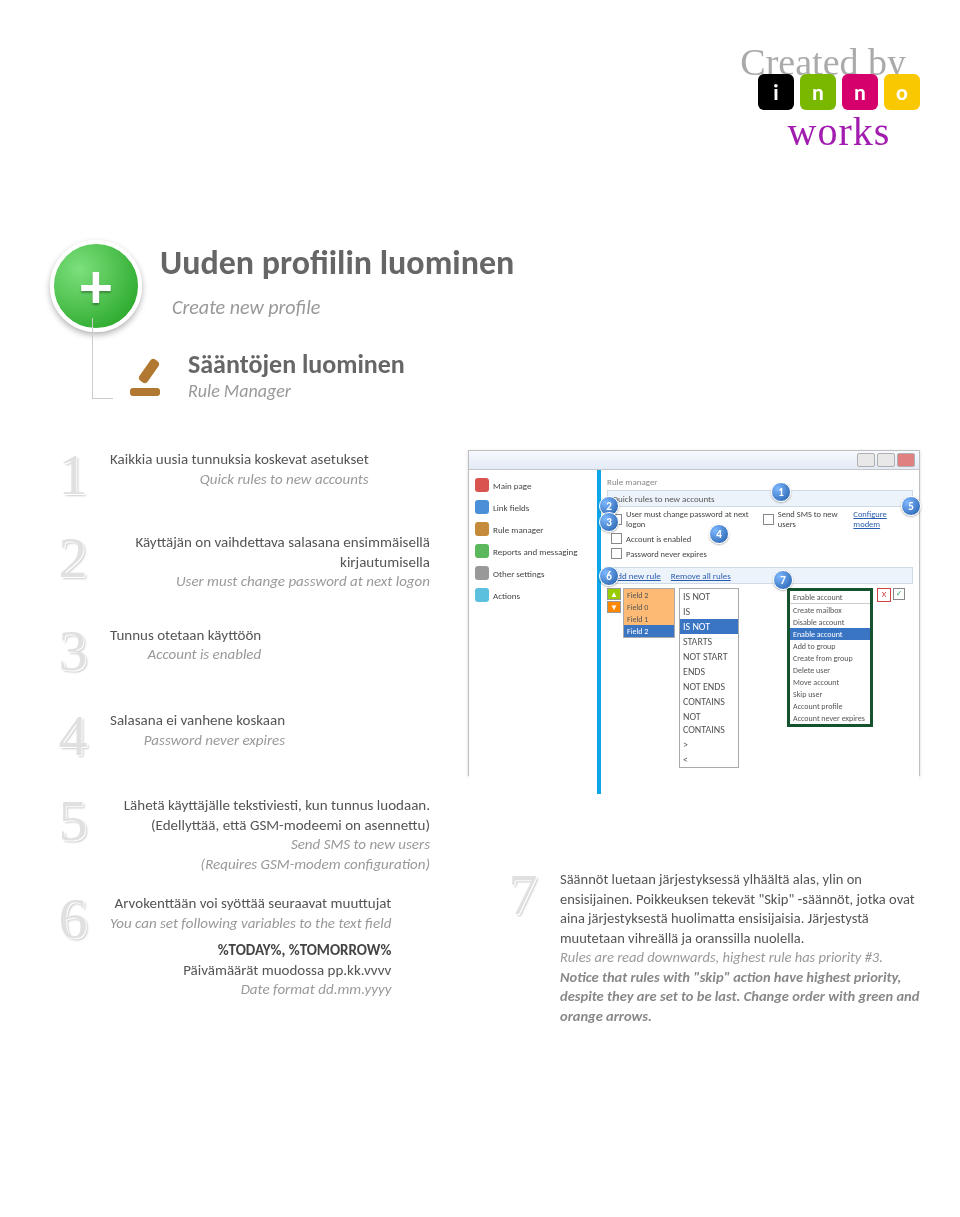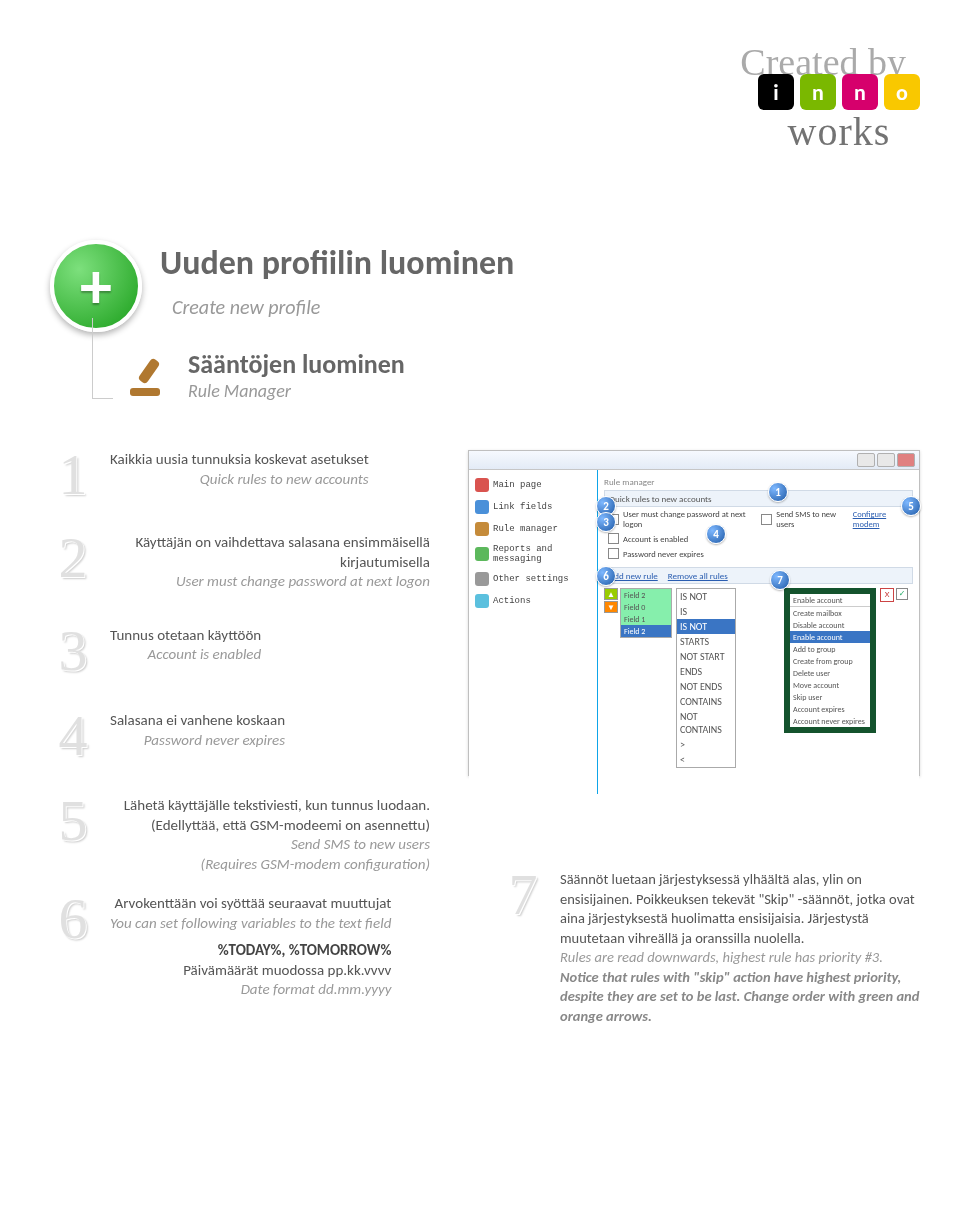--- a/index.html
+++ b/index.html
@@ -9,21 +9,21 @@
     font-family: Calibri, "Segoe UI", sans-serif;
     color: #666;
     background: #fff;
   }
   .page { position: relative; width: 960px; height: 1217px; }
   .created-by { position: absolute; top: 40px; right: 54px; font-family: "Brush Script MT", cursive; font-size: 38px; color: #aaa; }
   .logo { position: absolute; top: 74px; right: 40px; text-align: center; }
   .logo-row { display: flex; gap: 6px; justify-content: center; }
   .logo-block { width: 36px; height: 36px; border-radius: 6px; display: flex; align-items: center; justify-content: center; color: #fff; font-weight: bold; font-size: 22px; }
   .b1{background:#000;} .b2{background:#7ab800;} .b3{background:#d6006c;} .b4{background:#f9c800;}
-  .logo-text { font-family: Georgia, serif; font-size: 40px; color: #737373; margin-top: -2px; letter-spacing: 1px; }
+  .logo-text { font-family: Georgia, serif; font-size: 40px; color: #a21caf; margin-top: -2px; letter-spacing: 1px; }
 
   .tree { position: absolute; left: 50px; top: 240px; }
   .tree-line { position:absolute; border-left:1px solid #ccc; border-bottom:1px solid #ccc; width:20px; height:80px; left:42px; top:78px; }
   .plus-icon { width: 84px; height: 84px; border-radius: 50%; background: radial-gradient(circle at 30% 30%, #7de07d, #1a9e1a); border: 4px solid #fff; box-shadow: 0 3px 6px rgba(0,0,0,.3); display:flex; align-items:center; justify-content:center; }
   .plus-icon::before { content:"+"; color:#fff; font-size:64px; font-weight:900; line-height:1; text-shadow:0 2px 2px rgba(0,0,0,.3); }
   .h1 { font-size: 34px; color:#666; font-weight:600; margin:0; }
   .h1sub { font-size: 20px; color:#999; font-style: italic; margin:12px; }
   .h2 { font-size: 26px; color:#666; font-weight:600; margin:0; }
   .h2sub { font-size: 18px; color:#999; font-style: italic; margin:0; }
 
@@ -43,40 +43,40 @@
   .right-col { position:absolute; left:500px; top:870px; width:420px; display:flex; gap:14px; }
   .right-body { font-size:14.5px; line-height:1.35; }
 
   
   .shot { position:absolute; left:468px; top:450px; width:450px; height:324px; border:1px solid #bfbfbf; background:#eef3fb; font-size:9.5px; color:#555; box-shadow:0 1px 3px rgba(0,0,0,.15); }
   .shot-title { background:linear-gradient(#f6f9fe,#e3ebf6); height:18px; border-bottom:1px solid #c6c6c6; position:relative; }
   .winbtns { position:absolute; right:4px; top:2px; display:flex; gap:2px; }
   .winbtn { width:16px; height:12px; background:#e8e8e8; border:1px solid #b0b0b0; border-radius:2px; }
   .winbtn.red { background:#e08080; }
   .shot-bg { background:#fff; height:100%; display:flex; }
-  .sidebar { width:120px; background:#fff; border-right:1px solid #0ea5e9; padding:4px;font-family:Liberation Mono, monospace; }
+  .sidebar { width:120px; background:#fff; border-right:4px solid #0ea5e9; padding:4px; }
   .side-item { display:flex; align-items:center; gap:4px; padding:4px 2px; font-size:9px; color:#444; }
   .side-icon { width:14px; height:14px; border-radius:3px; flex-shrink:0; }
   .c-red{background:#d9534f;} .c-blue{background:#4a90d9;} .c-brown{background:#c58b3a;} .c-green{background:#5cb85c;} .c-grey{background:#999;} .c-teal{background:#5bc0de;}
   .main-pane { flex:1; background:#fff; padding:6px; position:relative; }
   .pane-title { font-size:9px; color:#888; }
   .quick-head { background:#edf3fa; padding:2px 4px; font-size:9px; border:1px solid #d0dae6; margin-top:3px;}
   .chk-row { display:flex; align-items:center; gap:4px; padding:2px 4px; font-size:8.5px; color:#444; }
   .chk { width:9px; height:9px; border:1px solid #888; background:#fff; flex-shrink:0; }
   .link-style { color:#2a5db0; text-decoration:underline; }
   .spacer { flex:1; }
   .rule-head { background:#edf3fa; padding:2px 4px; font-size:9px; border:1px solid #d0dae6; margin-top:6px; display:flex; gap:10px;}
   .rule-row { display:flex; gap:4px; margin-top:4px; align-items:flex-start; }
-  .field-box { background:#86efac; border:1px solid #aaa; font-size:8px; width:50px; }
+  .field-box { background:#fdba74; border:1px solid #aaa; font-size:8px; width:50px; }
   .field-box div { padding:1px 3px; }
   .field-box .sel { background:#3a75c4; color:#fff; }
   .op-box { background:#fff; border:1px solid #aaa; font-size:10px; width:58px; }
   .op-box div { padding:1px 3px; }
   .op-box .hl { background:#3a75c4; color:#fff; }
-  .act-box { border:6px solid #14532d; background:#fff; font-size:8px; width:80px; }
+  .act-box { border:3px solid #14532d; background:#fff; font-size:8px; width:80px; }
   .act-box .head { padding:1px 3px; background:#fff; border-bottom:1px solid #ccc;}
   .act-box div { padding:1px 3px; }
   .act-box .hl { background:#3a75c4; color:#fff; }
   .circle { position:absolute; width:18px; height:18px; border-radius:50%; background:radial-gradient(circle at 30% 30%,#7eb8ff,#1f5aa6); color:#fff; font-size:11px; font-weight:bold; display:flex; align-items:center; justify-content:center; border:1px solid #fff; box-shadow:0 1px 2px rgba(0,0,0,.3); z-index:5;}
   .updown { width:12px; display:flex; flex-direction:column; gap:1px; }
   .arrow-btn { width:12px; height:10px; font-size:8px; text-align:center; line-height:10px; border:1px solid #999; }
   .arr-up{background:#9c0;color:#fff;} .arr-dn{background:#f80;color:#fff;}
   .x-btn { width:12px; height:12px; border:1px solid #c44; color:#c44; font-size:9px; text-align:center; line-height:10px; }
   .chkv { width:10px;height:10px;border:1px solid #888;font-size:8px;text-align:center;line-height:8px;color:#2a6;}
 </style>
@@ -269,21 +269,21 @@
           <div class="act-box">
             <div class="head">Enable account</div>
             <div>Create mailbox</div>
             <div>Disable account</div>
             <div class="hl">Enable account</div>
             <div>Add to group</div>
             <div>Create from group</div>
             <div>Delete user</div>
             <div>Move account</div>
             <div>Skip user</div>
-            <div>Account expires</div>
+            <div>Account profile</div>
             <div>Account never expires</div>
           </div>
           <div style="display:flex;flex-direction:column;gap:2px;">
              <div style="display:flex;gap:2px;">
                <div class="x-btn">X</div>
                <div class="chkv">✓</div>
              </div>
           </div>
         </div>
 

